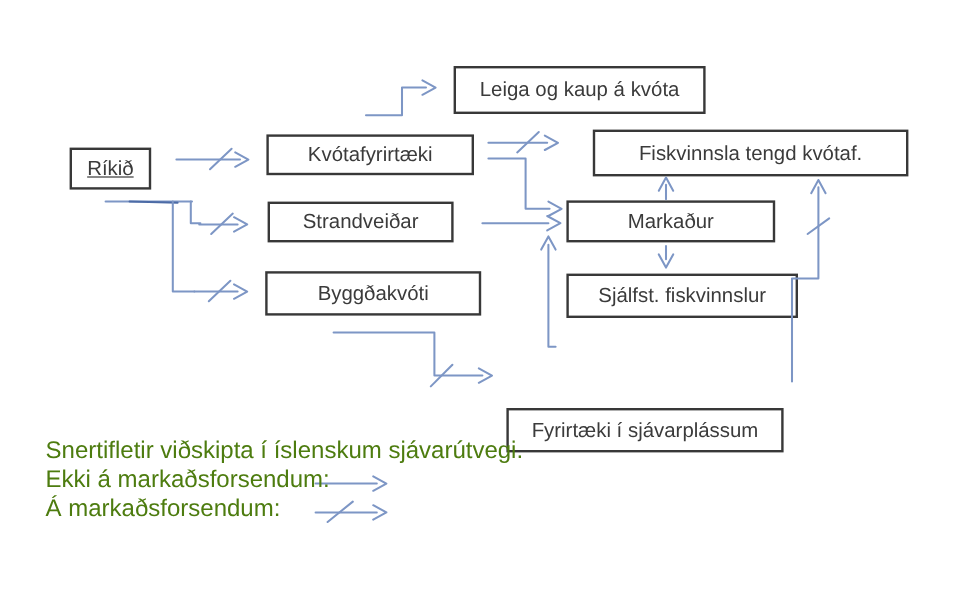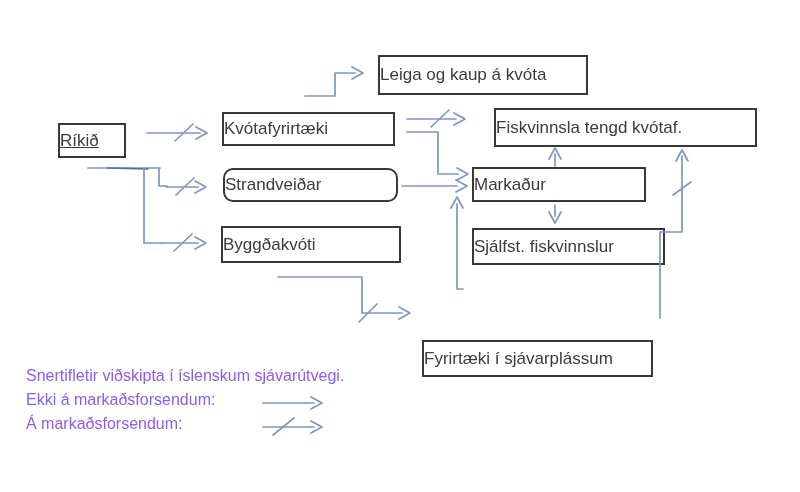--- a/index.html
+++ b/index.html
@@ -7,29 +7,29 @@
     position:relative;
     width:800px;height:492px;
     background:#ffffff;
     font-family:"Liberation Sans","DejaVu Sans",sans-serif;
     overflow:hidden;
   }
   .node{
     position:absolute;
     background:#ffffff;
     border:2px solid #383838;
-    display:flex;align-items:center;
+    display:flex;align-items:center;justify-content:center;
     color:#3b3b3b;
     font-size:17px;
     white-space:nowrap;
     box-sizing:border-box;
   }
   #node-rikid       {left:58px;  top:123px; width:68px;  height:35px;text-decoration:underline;}
   #node-kvota       {left:222px; top:112px; width:173px; height:34px;}
-  #node-strand      {left:223px; top:168px; width:175px; height:34px;border-radius:10px;}
+  #node-strand      {left:223px; top:168px; width:155px; height:34px;}
   #node-byggda      {left:221px; top:226px; width:180px; height:37px;}
   #node-leiga       {left:378px; top:55px;  width:210px; height:40px;}
   #node-fiskvinnsla {left:478px; top:108px; width:263px; height:39px;margin-left:16px;}
   #node-markadur    {left:472px; top:167px; width:174px; height:35px;}
   #node-sjalfst     {left:472px; top:228px; width:193px; height:37px;}
   #node-fyrirtaeki  {left:422px; top:297px; width:231px; height:37px;margin-top:43px;}
 
   #connector-layer{
     position:absolute;left:0;top:0;width:800px;height:492px;
     pointer-events:none;
@@ -37,22 +37,22 @@
   #connector-layer path{
     fill:none;
     stroke:#7d96c5;
     stroke-width:1.7;
     stroke-linecap:round;
     stroke-linejoin:round;
   }
   #connector-layer path.dark{stroke:#4c6ba6;}
 
   .legend{
-    position:absolute;left:26px;top:364px;
-    color:#8b5cf6;font-size:16px;line-height:24px;
+    position:absolute;left:38px;top:364px;
+    color:#4d7c0f;font-size:20px;line-height:24px;
   }
   .legend div{white-space:nowrap;}
 </style>
 </head>
 <body>
 
 <div id="canvas">
 
   <div class="node" id="node-rikid">
     <span>Ríkið</span>

